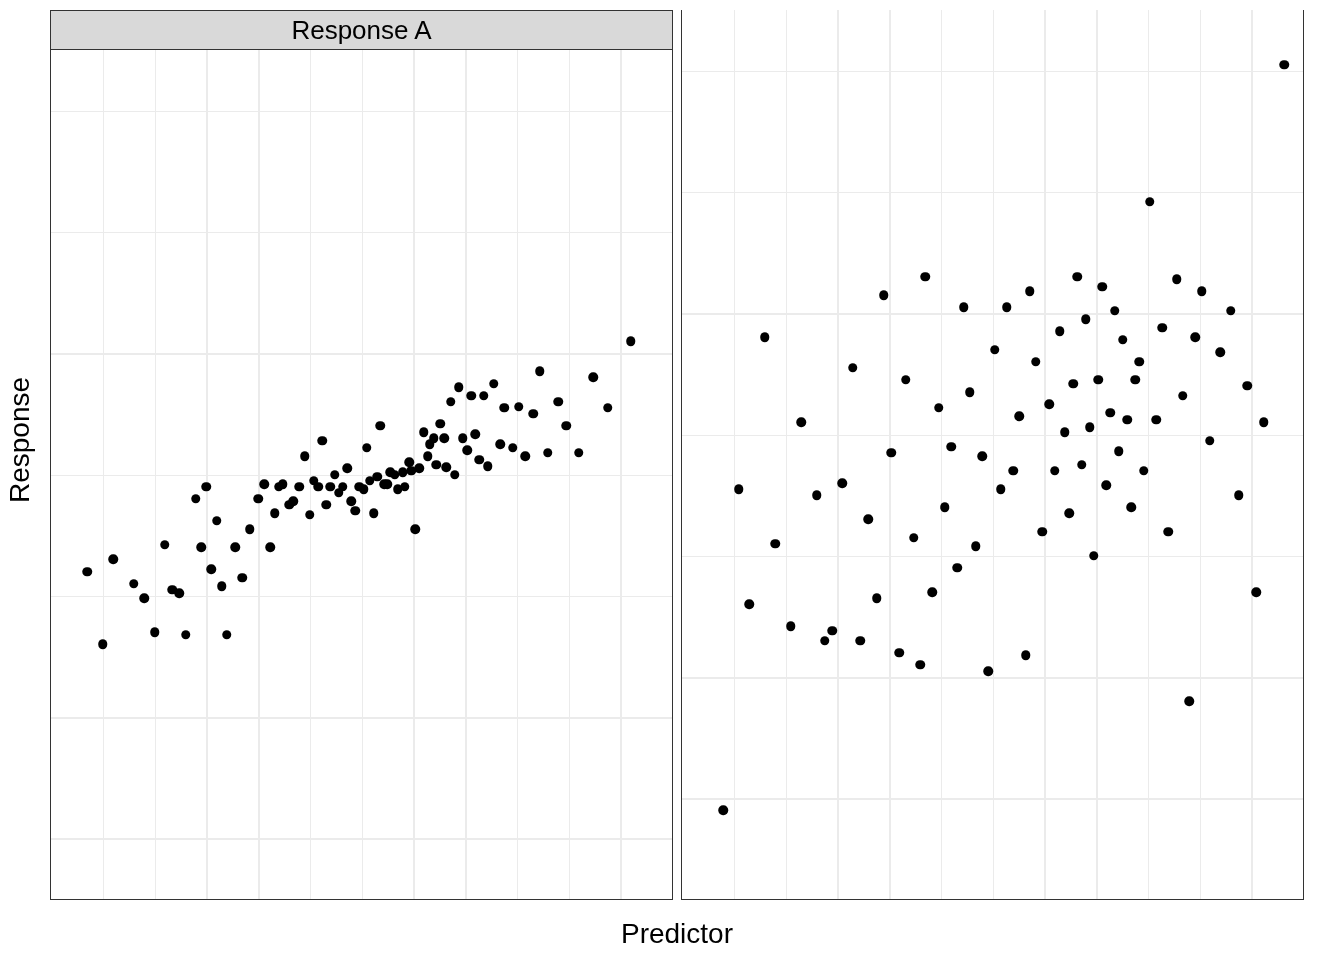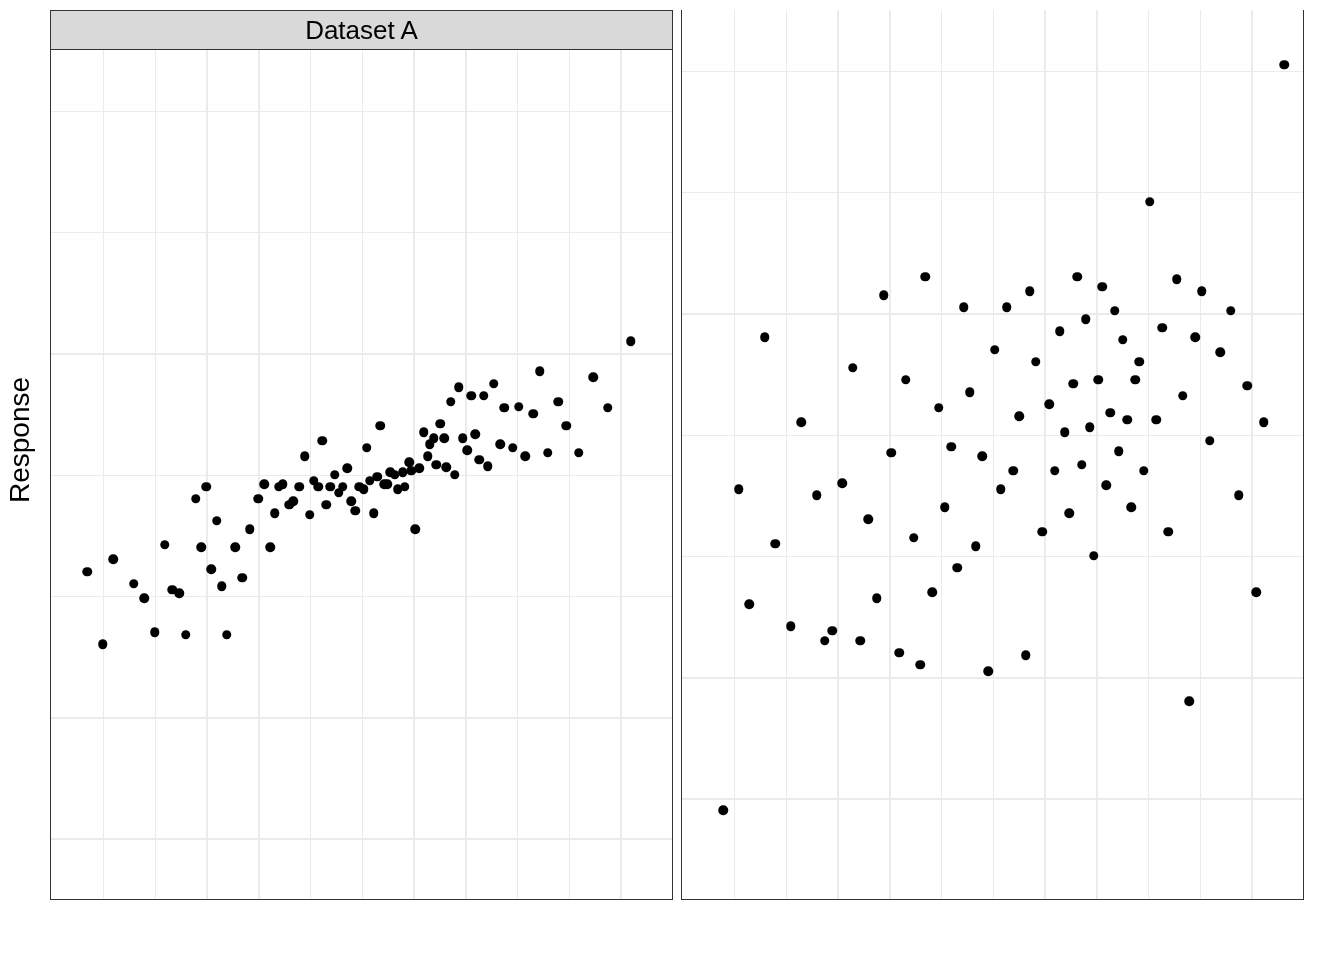--- a/index.html
+++ b/index.html
@@ -104,21 +104,21 @@
 <div class="plot-container">
 
   <div class="y-axis-label">
     <span>Response</span>
   </div>
 
   <div class="panels">
 
     <div class="panel">
       <div class="strip">
-        <span>Dataset A</span>
+        <span>Response A</span>
       </div>
       <div class="plot-area" id="plot-a">
           <div class="grid-line-v" style="left: 51.75px;"></div>
           <div class="grid-line-v" style="left: 103.5px;"></div>
           <div class="grid-line-v" style="left: 155.25px;"></div>
           <div class="grid-line-v" style="left: 207px;"></div>
           <div class="grid-line-v" style="left: 258.75px;"></div>
           <div class="grid-line-v" style="left: 310.5px;"></div>
           <div class="grid-line-v" style="left: 362.25px;"></div>
           <div class="grid-line-v" style="left: 414px;"></div>
@@ -327,14 +327,17 @@
           <div class="pt" style="left: 556.83px; top: 485.143px;"></div>
           <div class="pt" style="left: 565.11px; top: 375.986px;"></div>
           <div class="pt" style="left: 574.425px; top: 582.171px;"></div>
           <div class="pt" style="left: 581.67px; top: 412.371px;"></div>
           <div class="pt" style="left: 602.37px; top: 54.5786px;"></div>
         </div>
     </div>
 
   </div>
 
+  <div class="x-axis-label">
+    <span>Predictor</span>
+  </div>
 
 </div>
 
 </body></html>

